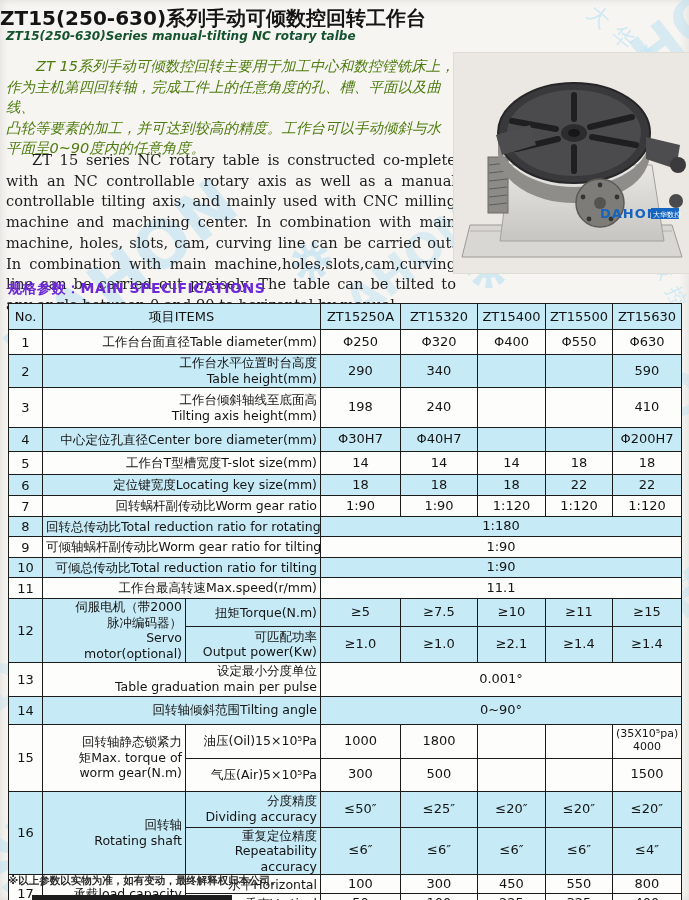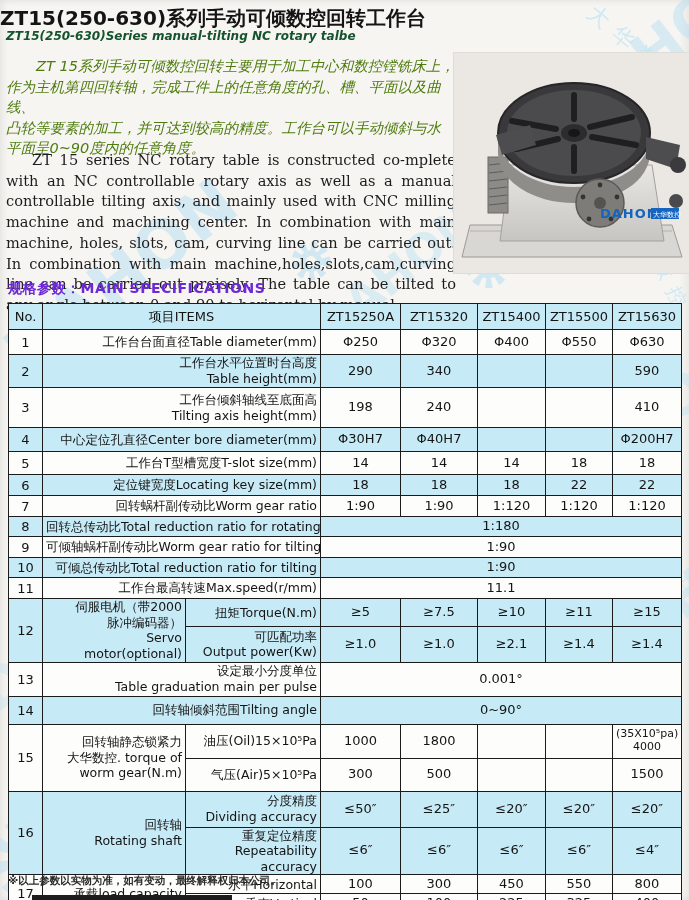--- a/index.html
+++ b/index.html
@@ -285,21 +285,21 @@
       <td class="val" colspan="5">0.001°</td>
     </tr>
     <tr class="h27">
       <td class="no bgc">14</td>
       <td class="item one bgc" colspan="2">回转轴倾斜范围Tilting angle</td>
       <td class="val bgc" colspan="5">0~90°</td>
     </tr>
     <tr class="h33">
       <td class="no" rowspan="2">15</td>
       <td class="item pre" rowspan="2">回转轴静态锁紧力
-大华数控. torque of
+矩Max. torque of
 worm gear(N.m)</td>
       <td class="item one">油压(Oil)15×10⁵Pa</td>
       <td class="val">1000</td>
       <td class="val">1800</td>
       <td class="val"></td>
       <td class="val"></td>
       <td class="val" style="font-size:11px">(35X10⁵pa)
 4000</td>
     </tr>
     <tr class="h32">

